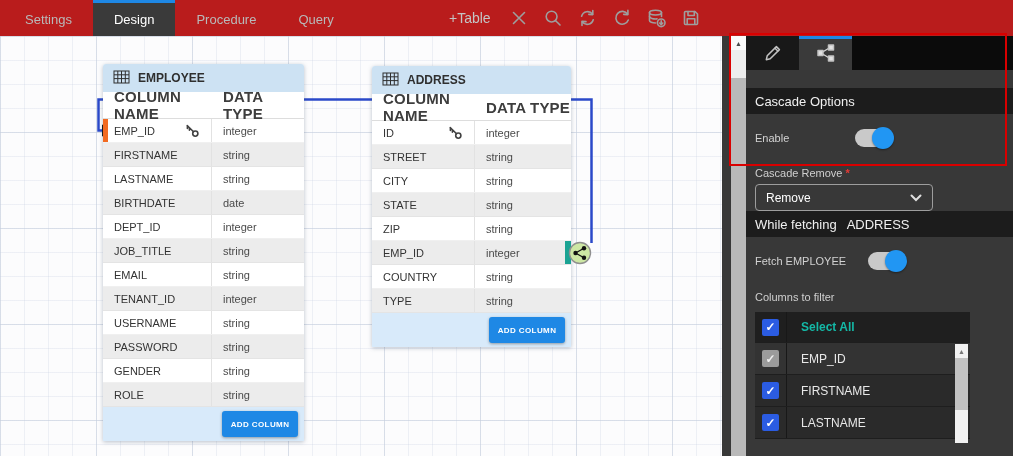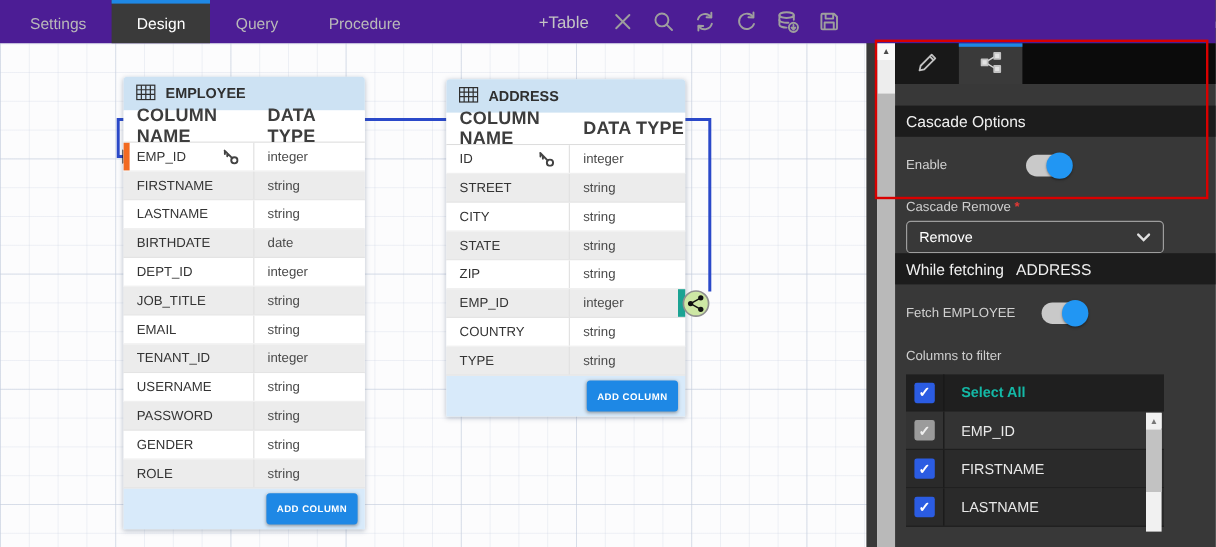--- a/index.html
+++ b/index.html
@@ -9,21 +9,21 @@
     background:#fff; font-family:"Liberation Sans", sans-serif;
     -webkit-font-smoothing:antialiased;
   }
   :root{
     --accent-blue:#1e88e5; --connector-blue:#2b49c9; --marker-orange:#f26a21;
     --marker-teal:#1ba393; --annotation-red:#d90000; --check-blue:#2b5ce2;
     --toggle-blue:#2196f3;
   }
 
   
-  .topbar{position:absolute;left:0;top:0;width:1013px;height:36px;background:#4c1d95;z-index:10;}
+  .topbar{position:absolute;left:0;top:0;width:1013px;height:36px;background:#b91c1c;z-index:10;}
   .nav-tabs{display:flex;height:36px;align-items:stretch;padding-left:4px;}
   .nav-tab{padding:0 21px;display:flex;align-items:center;color:#b9b9b9;font-size:13px;cursor:pointer;border-top:3px solid transparent;}
   .nav-tab.active{background:#3a3a3a;color:#fff;border-top-color:var(--accent-blue);}
   .topbar-right{position:absolute;left:449px;top:0;height:36px;display:flex;align-items:center;gap:14px;color:#c4c4c4;}
   .add-table{font-size:14px;margin-right:4px;cursor:pointer;}
   .tb-icon{display:flex;align-items:center;cursor:pointer;}
   .tb-icon svg{display:block;stroke:#9e9e9e;fill:none;stroke-width:1.6;stroke-linecap:round;stroke-linejoin:round;}
 
   
   .canvas{
@@ -80,21 +80,21 @@
   .enable-row{height:47px;}
   .fetch-row{height:48px;}
   .field-label{font-size:11px;color:#d2d2d2;}
   .enable-row .field-label{width:100px;}
   .fetch-row .field-label{width:113px;}
   .toggle{position:relative;width:40px;height:22px;cursor:pointer;flex:0 0 auto;}
   .toggle .track{position:absolute;left:0;top:2px;width:38px;height:18px;border-radius:9px;background:#c9c9c9;}
   .toggle .thumb{position:absolute;left:17px;top:0;width:22px;height:22px;border-radius:50%;background:var(--toggle-blue);box-shadow:0 1px 2px rgba(0,0,0,.4);}
   .small-label{font-size:11px;color:#cfcfcf;margin:6px 0 0 9px;}
   .req{color:#e53935;margin-left:3px;font-weight:bold;}
-  .select{margin:5px 0 0 9px;width:215px;height:27px;border:1px solid #9d9d9d;border-radius:4px;display:flex;align-items:center;justify-content:space-between;padding:0 10px;color:#fff;font-size:12px;background:#383838;cursor:pointer;}
+  .select{margin:5px 0 0 9px;width:178px;height:27px;border:1px solid #9d9d9d;border-radius:4px;display:flex;align-items:center;justify-content:space-between;padding:0 10px;color:#fff;font-size:12px;background:#383838;cursor:pointer;}
   .select svg{stroke:#e0e0e0;fill:none;stroke-width:2;stroke-linecap:round;}
   .mt15{margin-top:0;}
   .col-list{position:relative;margin:9px 0 0 9px;width:215px;}
   .list-row{display:flex;align-items:stretch;border-bottom:1px solid #1e1e1e;cursor:pointer;}
   .list-row.head{height:31px;background:#1f1f1f;}
   .list-row.item{height:32px;background:#2a2a2a;}
   .list-row.item.disabled{background:#333333;}
   .cb-cell{width:32px;display:flex;align-items:center;justify-content:center;border-right:1px solid #181818;}
   .lb-cell{display:flex;align-items:center;padding-left:14px;font-size:12px;color:#e8e8e8;}
   .list-row.head .lb-cell{font-weight:bold;color:#14b8a6;}
@@ -112,24 +112,24 @@
 
 <div class="topbar">
   <div class="nav-tabs" id="nav-tabs">
       <div class="nav-tab">
         <span class="nav-tab-label">Settings</span>
       </div>
       <div class="nav-tab active">
         <span class="nav-tab-label">Design</span>
       </div>
       <div class="nav-tab">
+        <span class="nav-tab-label">Procedure</span>
+      </div>
+      <div class="nav-tab">
         <span class="nav-tab-label">Query</span>
-      </div>
-      <div class="nav-tab">
-        <span class="nav-tab-label">Procedure</span>
       </div>
     </div>
   <div class="topbar-right">
     <span class="add-table">+Table</span>
     <span class="tb-icon">
       <svg width="20" height="20" viewBox="0 0 20 20">
           <path d="M4.5 4.5 L15.5 15.5 M15.5 4.5 L4.5 15.5"></path>
         </svg>
     </span>
     <span class="tb-icon">

